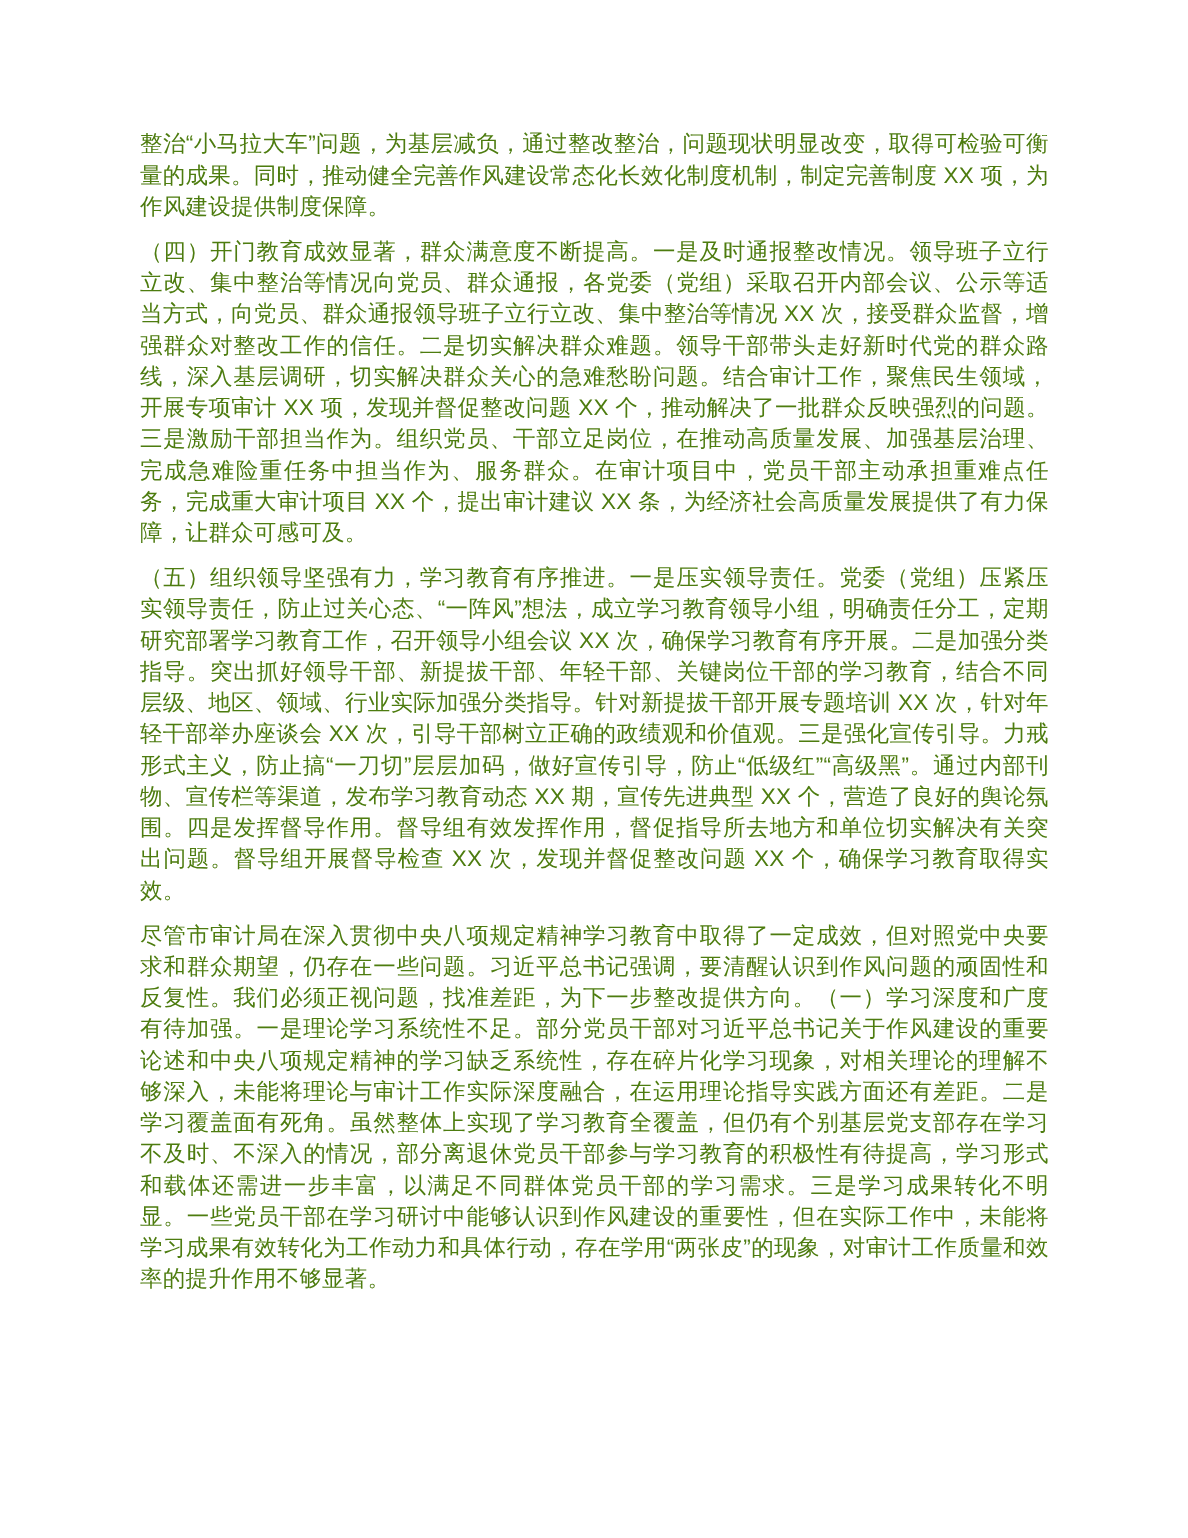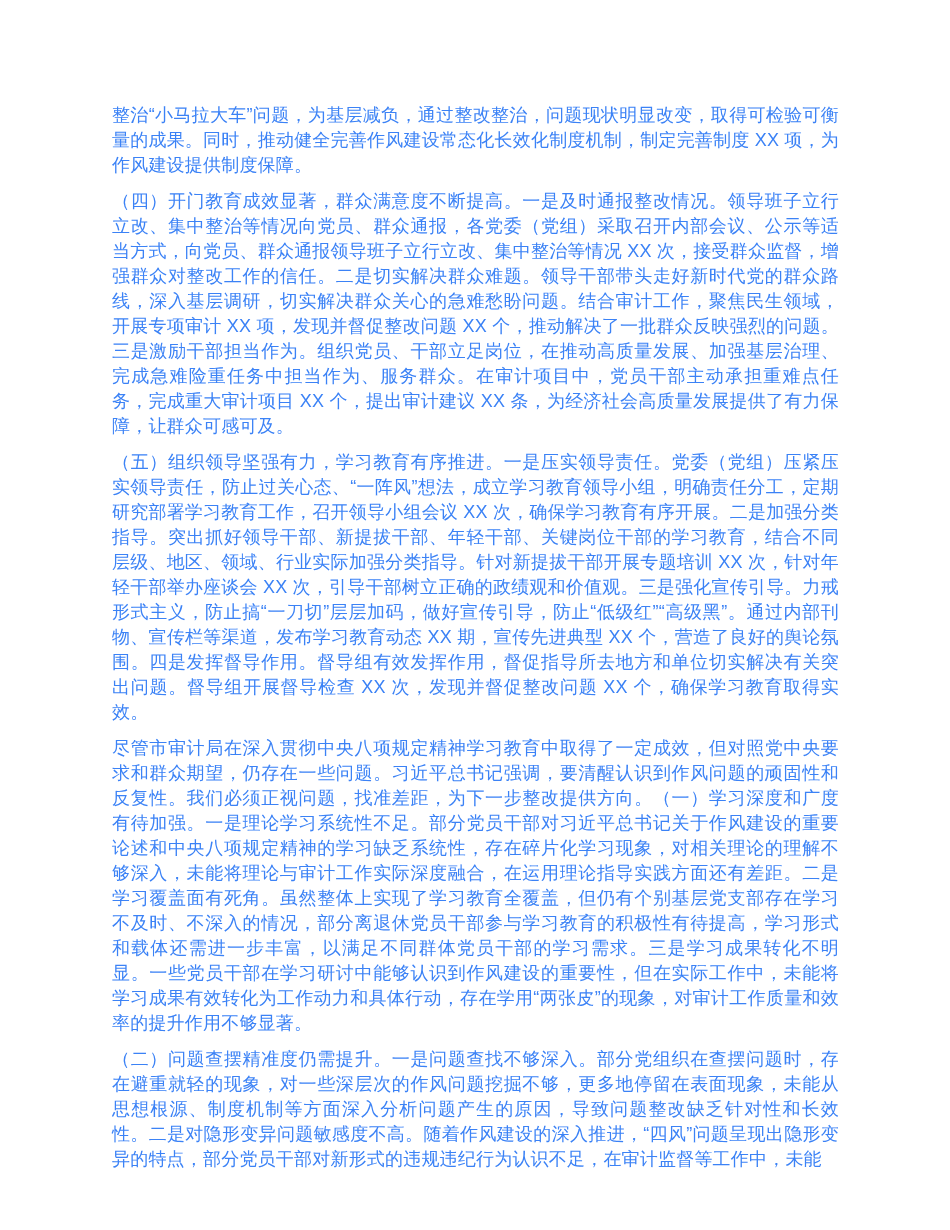--- a/index.html
+++ b/index.html
@@ -12,21 +12,21 @@
     height: 1230px;
     position: relative;
     overflow: hidden;
     font-family: "Liberation Sans", sans-serif;
   }
   .doc-page {
     position: absolute;
     left: 112px;
     top: 103px;
     width: 727px;
-    color: #3b82f6;
+    color: #4d7c0f;
     font-size: 18px;
     line-height: 25px;
     text-align: justify;
     letter-spacing: 0.2px;
     word-break: break-all;
   }
   .doc-page p,
   .doc-page h2 {
     margin: 0 0 11px 0;
     padding: 0;
@@ -40,14 +40,13 @@
 <div class="doc-page">
   <p>整治“小马拉大车”问题，为基层减负，通过整改整治，问题现状明显改变，取得可检验可衡量的成果。同时，推动健全完善作风建设常态化长效化制度机制，制定完善制度 XX 项，为作风建设提供制度保障。</p>
 
   <p>（四）开门教育成效显著，群众满意度不断提高。一是及时通报整改情况。领导班子立行立改、集中整治等情况向党员、群众通报，各党委（党组）采取召开内部会议、公示等适当方式，向党员、群众通报领导班子立行立改、集中整治等情况 XX 次，接受群众监督，增强群众对整改工作的信任。二是切实解决群众难题。领导干部带头走好新时代党的群众路线，深入基层调研，切实解决群众关心的急难愁盼问题。结合审计工作，聚焦民生领域，开展专项审计 XX 项，发现并督促整改问题 XX 个，推动解决了一批群众反映强烈的问题。三是激励干部担当作为。组织党员、干部立足岗位，在推动高质量发展、加强基层治理、完成急难险重任务中担当作为、服务群众。在审计项目中，党员干部主动承担重难点任务，完成重大审计项目 XX 个，提出审计建议 XX 条，为经济社会高质量发展提供了有力保障，让群众可感可及。</p>
 
   <p>（五）组织领导坚强有力，学习教育有序推进。一是压实领导责任。党委（党组）压紧压实领导责任，防止过关心态、“一阵风”想法，成立学习教育领导小组，明确责任分工，定期研究部署学习教育工作，召开领导小组会议 XX 次，确保学习教育有序开展。二是加强分类指导。突出抓好领导干部、新提拔干部、年轻干部、关键岗位干部的学习教育，结合不同层级、地区、领域、行业实际加强分类指导。针对新提拔干部开展专题培训 XX 次，针对年轻干部举办座谈会 XX 次，引导干部树立正确的政绩观和价值观。三是强化宣传引导。力戒形式主义，防止搞“一刀切”层层加码，做好宣传引导，防止“低级红”“高级黑”。通过内部刊物、宣传栏等渠道，发布学习教育动态 XX 期，宣传先进典型 XX 个，营造了良好的舆论氛围。四是发挥督导作用。督导组有效发挥作用，督促指导所去地方和单位切实解决有关突出问题。督导组开展督导检查 XX 次，发现并督促整改问题 XX 个，确保学习教育取得实效。</p>
 
 
   <p>尽管市审计局在深入贯彻中央八项规定精神学习教育中取得了一定成效，但对照党中央要求和群众期望，仍存在一些问题。习近平总书记强调，要清醒认识到作风问题的顽固性和反复性。我们必须正视问题，找准差距，为下一步整改提供方向。（一）学习深度和广度有待加强。一是理论学习系统性不足。部分党员干部对习近平总书记关于作风建设的重要论述和中央八项规定精神的学习缺乏系统性，存在碎片化学习现象，对相关理论的理解不够深入，未能将理论与审计工作实际深度融合，在运用理论指导实践方面还有差距。二是学习覆盖面有死角。虽然整体上实现了学习教育全覆盖，但仍有个别基层党支部存在学习不及时、不深入的情况，部分离退休党员干部参与学习教育的积极性有待提高，学习形式和载体还需进一步丰富，以满足不同群体党员干部的学习需求。三是学习成果转化不明显。一些党员干部在学习研讨中能够认识到作风建设的重要性，但在实际工作中，未能将学习成果有效转化为工作动力和具体行动，存在学用“两张皮”的现象，对审计工作质量和效率的提升作用不够显著。</p>
 
-  <p>（二）问题查摆精准度仍需提升。一是问题查找不够深入。部分党组织在查摆问题时，存在避重就轻的现象，对一些深层次的作风问题挖掘不够，更多地停留在表面现象，未能从思想根源、制度机制等方面深入分析问题产生的原因，导致问题整改缺乏针对性和长效性。二是对隐形变异问题敏感度不高。随着作风建设的深入推进，“四风”问题呈现出隐形变异的特点，部分党员干部对新形式的违规违纪行为认识不足，在审计监督等工作中，未能</p>
 </div>
 
 </body></html>

